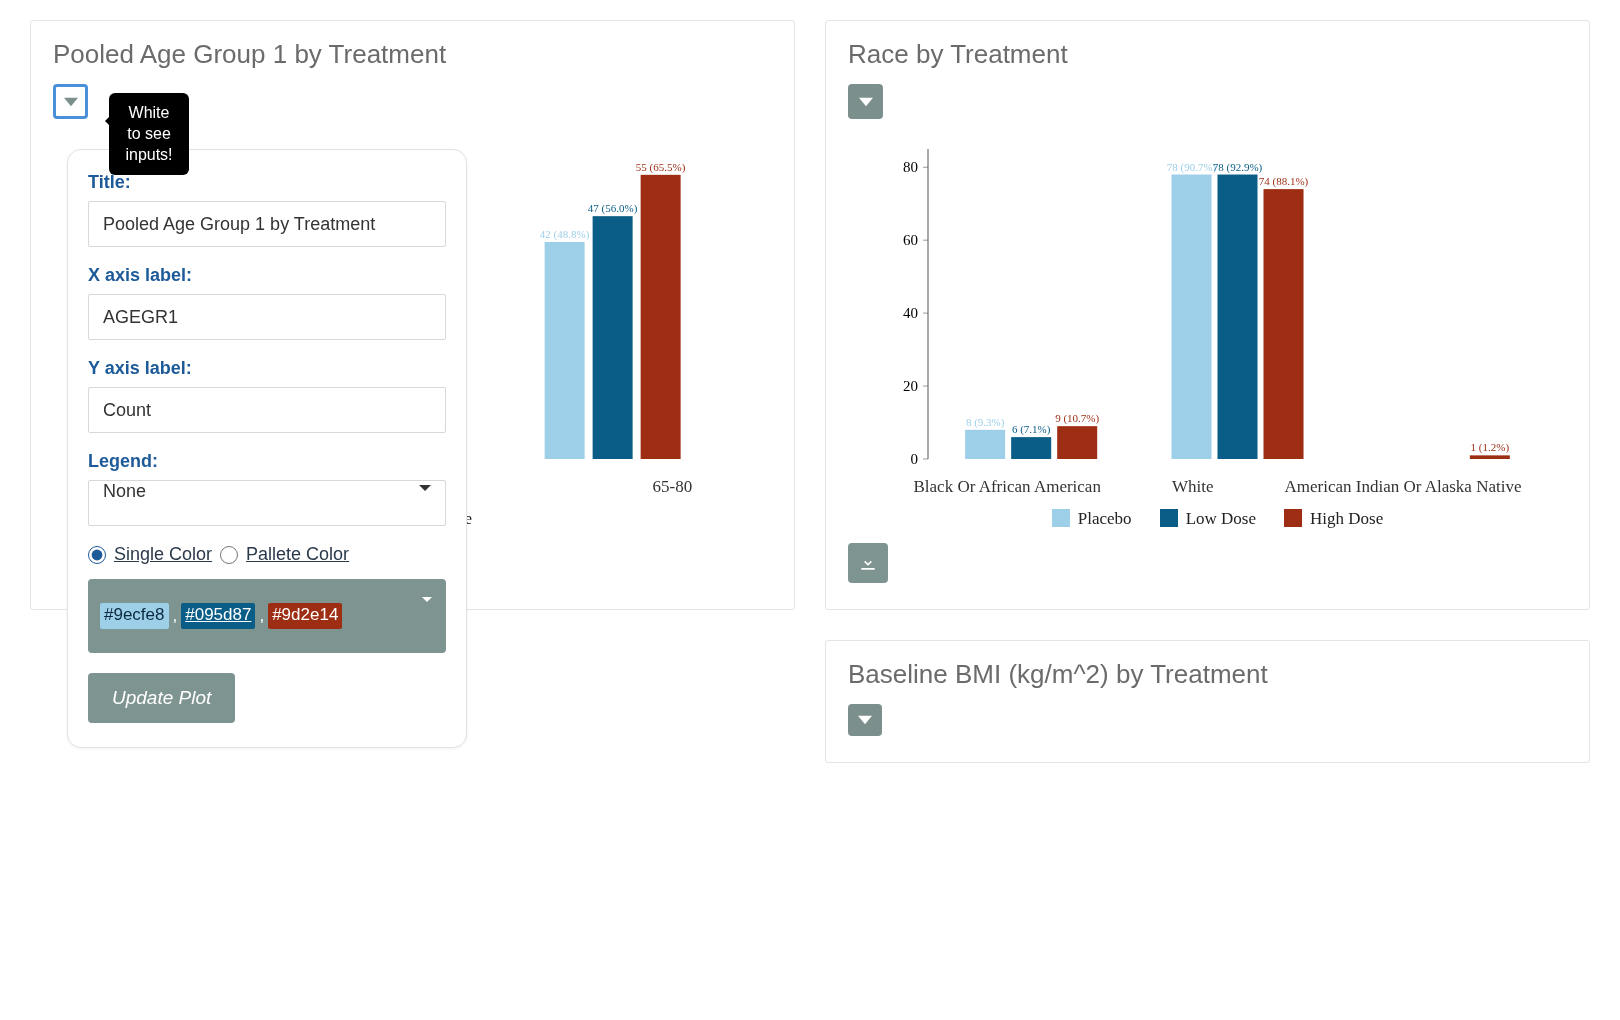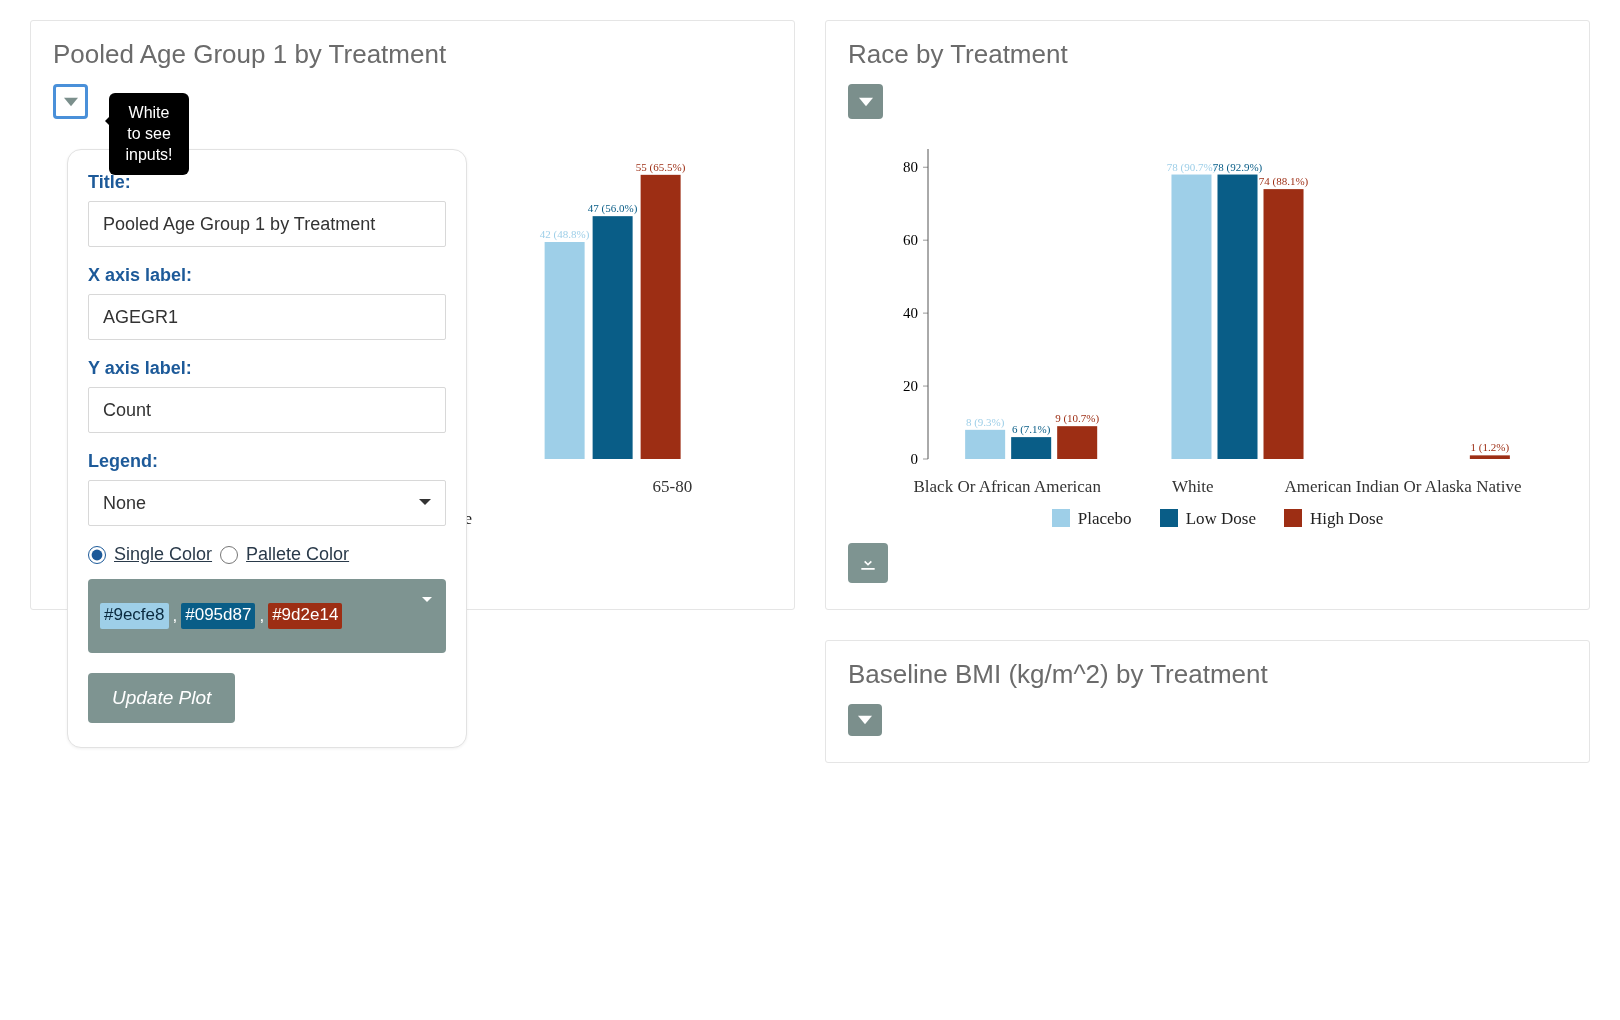--- a/index.html
+++ b/index.html
@@ -85,41 +85,41 @@
     width: 100%;
     height: 46px;
     border: 1px solid #d8d8d8;
     border-radius: 2px;
     padding: 0 14px;
     font-size: 18px;
     color: #333;
     margin-bottom: 18px;
     background: #fff;
   }
-  .form-select { position: relative; display:flex; align-items:center; justify-content:space-between; cursor:pointer;}
+  .form-select { position: relative; display:flex; align-items:flex-start; justify-content:space-between; cursor:pointer;}
   .form-select .sel-caret { border:6px solid transparent; border-top-color:#333; margin-top:4px; }
   .radio-row { display:flex; gap:8px; margin: 8px 0 14px 0; font-size:18px; color:#2a3a4a;text-decoration:underline;}
   .radio-row label { display:flex; align-items:center; gap:8px; cursor:pointer;}
   .radio-row input { width:18px; height:18px; accent-color:#1d5a99;}
   .color-chip-row {
     background:#7e9491;
     border-radius:4px;
     padding:24px 12px;
     display:flex;
     align-items:center;
     gap:4px;
     font-size:17px;
     color:#fff;
     margin-bottom:20px;
     position:relative;
   }
   .chip { padding:2px 4px 4px 4px; border-radius:2px; font-family:inherit; }
   .chip span { color:#fff; }
   .chip-blue { background:#9ecfe8; color:#0a2a3f; } .chip-blue span{ color:#0a2a3f;}
-  .chip-dark { background:#095d87; color:#fff; }
+  .chip-dark { background:#095d87; color:#fff;text-decoration:underline; }
   .chip-red { background:#9d2e14; color:#fff; }
   .chip-caret { position:absolute; right:14px; top:18px; border:5px solid transparent; border-top-color:#fff;}
   .update-btn {
     background:#7e9491;
     color:#fff;
     font-style: italic;
     font-size:19px;
     font-weight:400;
     border:none;
     border-radius:4px;

